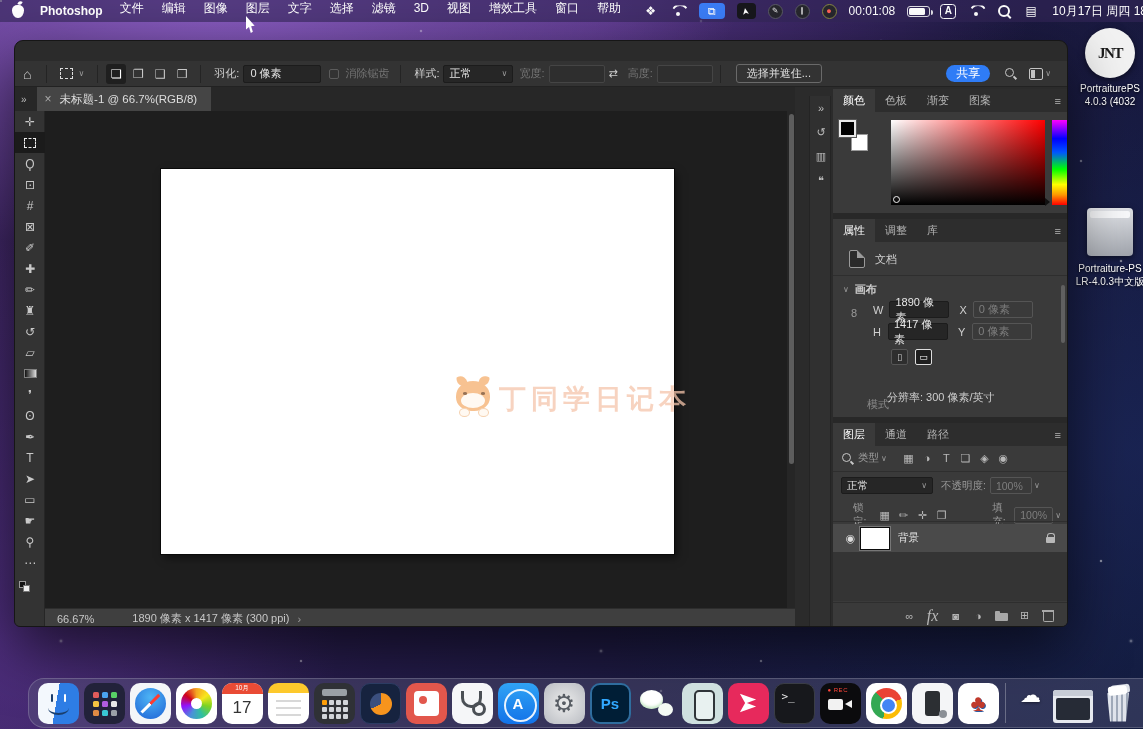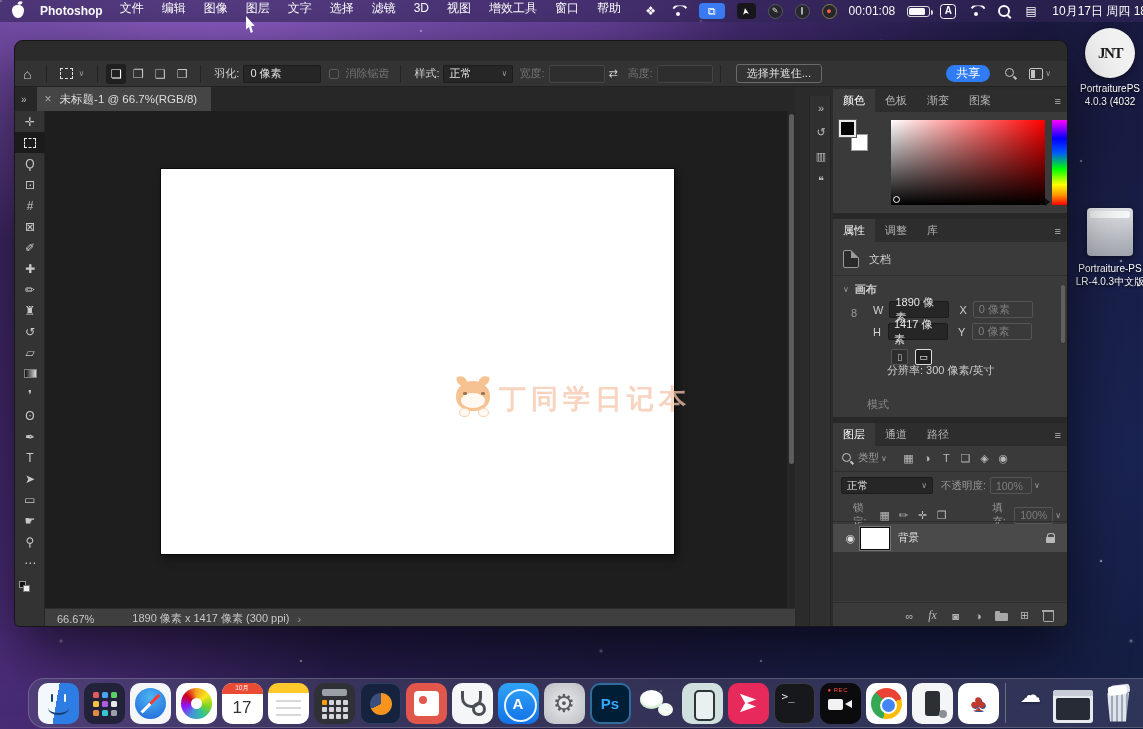--- a/index.html
+++ b/index.html
@@ -147,21 +147,21 @@
 .lico{display:inline-flex;align-items:center;justify-content:center;width:19px;color:#b8b8b8;font-size:11px}
 .cssl{position:relative;width:10px;height:10px;display:inline-block}
 .cssl::before{content:"";position:absolute;left:2px;top:0;width:6px;height:5px;border:1.5px solid #b8b8b8;border-bottom:none;border-radius:3px 3px 0 0}
 .cssl::after{content:"";position:absolute;left:0.5px;top:4px;width:9px;height:6px;background:#b8b8b8;border-radius:1px}
 .fold{position:relative;width:14px;height:10px;display:inline-block}
 .fold::before{content:"";position:absolute;left:0;top:2px;width:13px;height:8px;background:#a8a8a8;border-radius:1px}
 .fold::after{content:"";position:absolute;left:0;top:0;width:5px;height:3px;background:#a8a8a8;border-radius:1px 1px 0 0}
 .trsh{position:relative;width:12px;height:12px;display:inline-block}
 .trsh::before{content:"";position:absolute;left:1.5px;top:2.5px;width:9px;height:9px;border:1.5px solid #a8a8a8;border-top:none;border-radius:0 0 2px 2px}
 .trsh::after{content:"";position:absolute;left:0;top:0.5px;width:12px;height:1.5px;background:#a8a8a8}
-.fxi{font-style:italic;font-family:"Liberation Serif",serif;font-size:12px}
+.fxi{font-style:italic;font-family:"Liberation Serif",serif;font-size:16px}
 #layer-row{background:#4a4a4a;height:28px}
 #layer-thumb{width:30px;height:23px;background:#fff;border:1px solid #0c0c0c;outline:1px solid #777;margin-right:8px}
 
 #statusbar{position:absolute;left:30px;top:567px;width:750px;height:20px;background:#3f3f3f;border-top:1px solid #2d2d2d;
  display:flex;align-items:center;color:#c8c8c8;font-size:11px}
 
 #dock{position:absolute;left:28px;top:678px;width:1140px;height:50px;border-radius:16px;
  background:rgba(95,95,130,.38);border:1px solid rgba(255,255,255,.18);display:flex;align-items:center;padding:0 6px}
 .dk{width:41px;height:41px;border-radius:10px;position:relative;margin:0 2.5px;flex:none;overflow:visible}
 .dkl,.dkl2{position:absolute;inset:0;display:flex;align-items:center;justify-content:center;pointer-events:none;font-size:11px;color:#fff}
@@ -543,21 +543,21 @@
               </span>
               <span class="ptab">
                 <span>调整</span>
               </span>
               <span class="ptab">
                 <span>库</span>
               </span>
             </span>
           <span class="pmenu">≡</span>
         </div>
-        <div class="prow" style="left:10px;top:31px">
+        <div class="prow" style="left:16px;top:31px">
           <span class="doc-ico"></span>
           <span>文档</span>
         </div>
         <div style="position:absolute;left:0;right:0;top:56px;height:1px;background:#2e2e2e"></div>
         <div class="prow" style="left:10px;top:63px">
           <span class="chv" style="margin:0 6px 0 0">∨</span>
           <span style="font-weight:bold">画布</span>
         </div>
         <span class="prow" style="left:18px;top:88px;color:#9a9a9a">8</span>
         <div class="prow" style="left:40px;top:82px">
@@ -584,21 +584,21 @@
           <span style="display:flex">
 
           <span class="orient">
                 <span>▯</span>
               </span>
               <span class="orient active">
                 <span>▭</span>
               </span>
             </span>
         </div>
-        <div class="prow" style="left:54px;top:144px">分辨率: 300 像素/英寸</div>
+        <div class="prow" style="left:54px;top:171px">分辨率: 300 像素/英寸</div>
         <div class="prow" style="left:34px;top:178px;color:#8a8a8a">模式</div>
         <div id="prop-scroll"></div>
       </div>
       <div class="pdiv"></div>
 
       <div style="position:relative;height:205px">
         <div class="ptabs">
           <span style="display:flex">
 
           <span class="ptab active">

